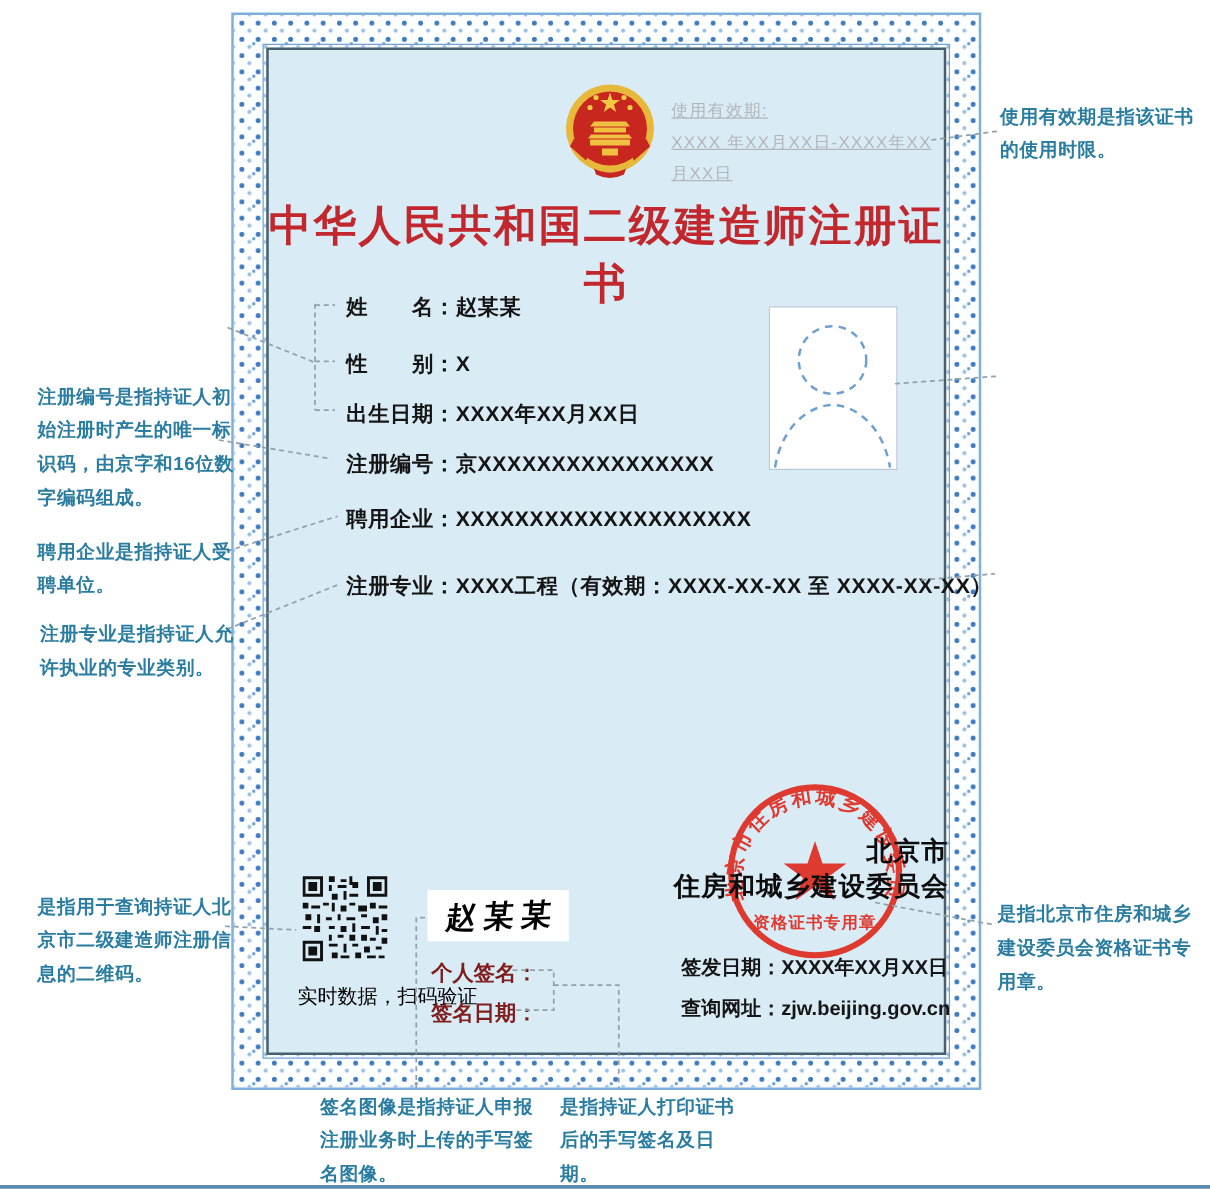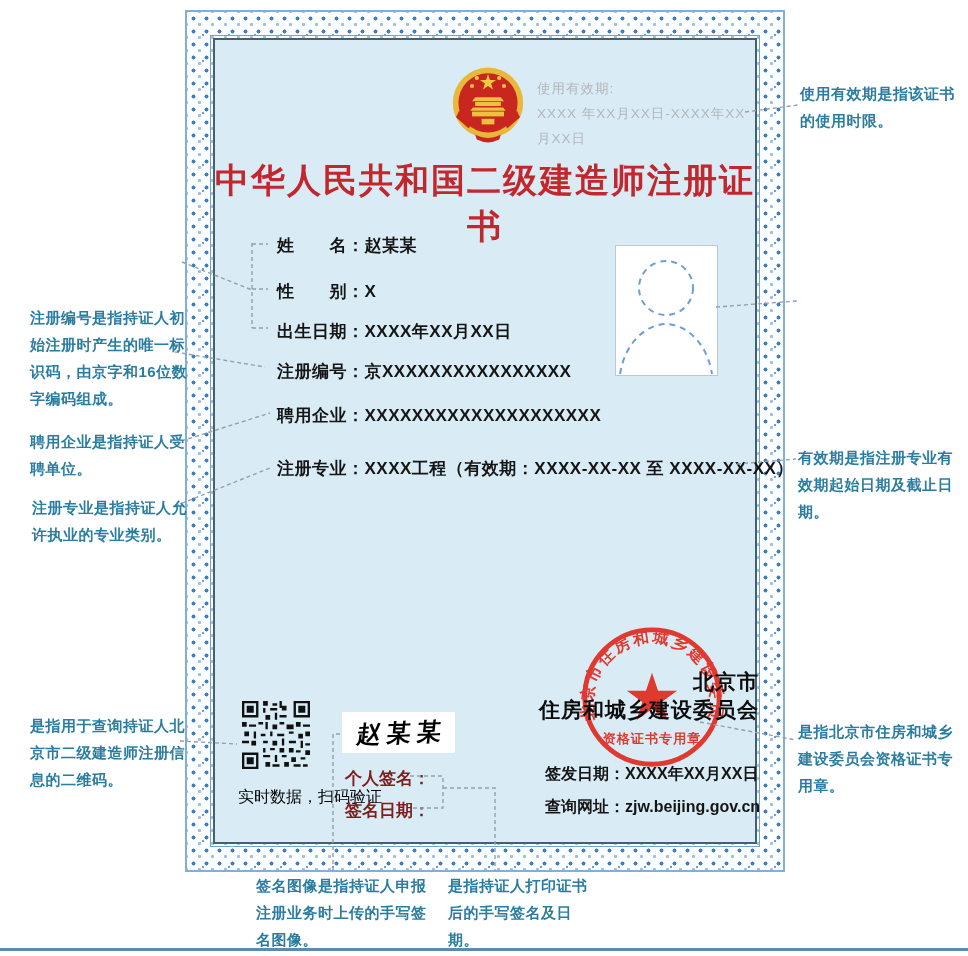--- a/index.html
+++ b/index.html
@@ -13,21 +13,21 @@
       radial-gradient(circle,#9cc0e4 1.3px,transparent 1.9px),
       radial-gradient(circle,#6f9fd2 1.1px,transparent 1.6px);
     background-size:13px 13px,13px 13px,26px 26px;
     background-position:0 0,6px 6px,3px 10px;
     border:2px solid #7fb0dc;}
   .cert-inner{position:absolute;left:26px;top:26px;right:26px;bottom:26px;
     background:#d9ecf6;border:2px solid #46606e;outline:1px solid #6fa3d8;outline-offset:2px;}
   
   .emblem{position:absolute;left:233px;top:24px;width:80px;height:84px;}
   
-  .validity{position:absolute;left:322px;top:36px;color:#b2b6ba;font-size:13.5px;letter-spacing:1px;line-height:25px;}
+  .validity{position:absolute;left:322px;top:36px;color:#b2b6ba;font-size:13.5px;letter-spacing:1px;line-height:25px;text-decoration:underline;}
   
   .cert-title{position:absolute;left:0;top:118px;width:100%;text-align:center;
     color:#c1272d;font-size:34px;font-weight:bold;letter-spacing:2px;}
   
   .field{position:absolute;left:62px;font-size:17px;font-weight:700;color:#151515;white-space:nowrap;letter-spacing:.5px;text-align:right;}
   .f0{top:194px}.f1{top:240px}.f2{top:280px}.f3{top:320px}.f4{top:364px}.f5{top:417px}
   
   .photo{position:absolute;left:400px;top:205px;width:101px;height:129px;background:#fff;border:1px solid #b9c9d6;}
   
   .qr{position:absolute;left:27px;top:660px;width:68px;height:70px;}
@@ -167,19 +167,18 @@
       <path d="M 410,776 L 443,776 L 443,808 L 412,808"></path>
       <path d="M 443,788 L 495,788 L 495,871"></path>
     </g>
   </svg>
 
   <div class="note nl2">注册编号是指持证人初始注册时产生的唯一标识码，由京字和16位数字编码组成。</div>
   <div class="note nl3">聘用企业是指持证人受聘单位。</div>
   <div class="note nl4">注册专业是指持证人允许执业的专业类别。</div>
   <div class="note nl5">是指用于查询持证人北京市二级建造师注册信息的二维码。</div>
   <div class="note nr1">使用有效期是指该证书的使用时限。</div>
-  <div class="note nr3">有效期是指注册专业有效期起始日期及截止日期。</div>
   <div class="note nr4">是指北京市住房和城乡建设委员会资格证书专用章。</div>
   <div class="note nb1">签名图像是指持证人申报注册业务时上传的手写签名图像。</div>
   <div class="note nb2">是指持证人打印证书后的手写签名及日期。</div>
 
   <div class="footer-line"></div>
 </div>
 
 </body></html>

